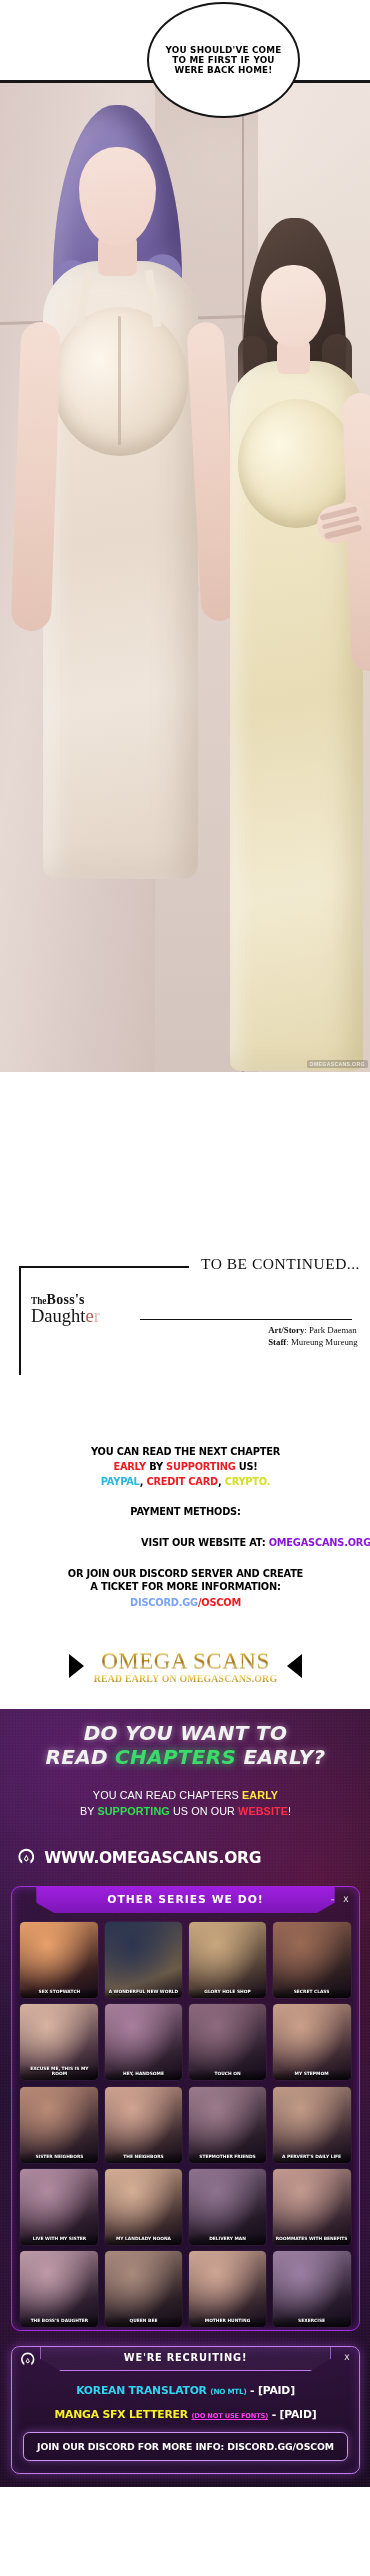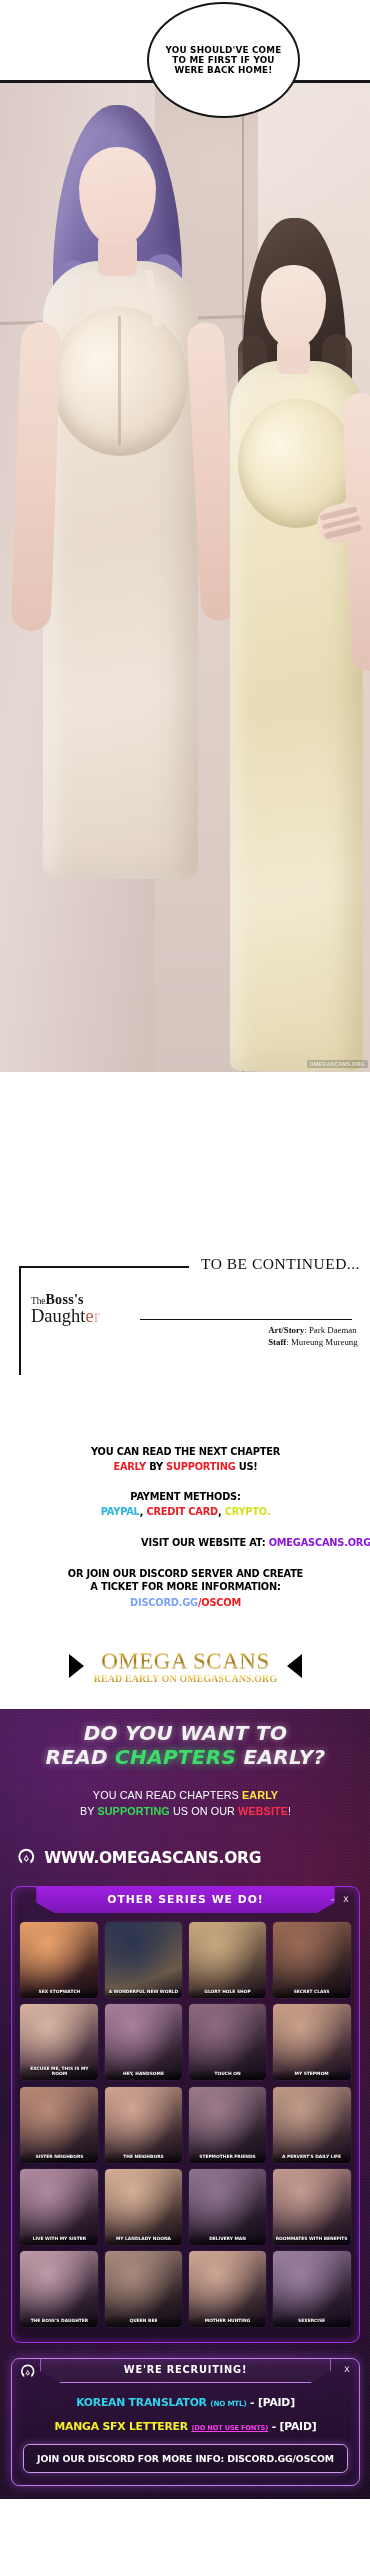--- a/index.html
+++ b/index.html
@@ -84,21 +84,21 @@
   .bubble p{margin:0;text-align:center;font-family:"DejaVu Sans",sans-serif;font-weight:700;
     font-size:8.8px;line-height:1.18;color:#000;letter-spacing:0.2px;padding:0 9.3px;}
 
   
   .tbc-wrap{position:relative;width:371px;height:216px;background:#fff;}
   .tbc-line{position:absolute;left:19px;top:45px;width:170px;height:1.5px;background:#111;}
   .tbc-vert{position:absolute;left:19px;top:45px;width:1.5px;height:109px;background:#111;}
   .tbc-text{position:absolute;left:201px;top:34px;font-family:"Liberation Serif",serif;font-size:15.5px;
     letter-spacing:0.5px;color:#111;}
   .series-title{position:absolute;left:31px;top:73px;font-family:"Liberation Serif",serif;color:#151515;line-height:.92;}
-  .series-title .the{font-size:9.3px;}
+  .series-title .the{font-size:9.3px;font-weight:bold;}
   .series-title .boss{font-size:14px;font-weight:700;letter-spacing:0.3px;}
   .series-title .daughter{font-size:18.5px;display:block;margin-top:1px;}
   .series-title .daughter b{font-weight:400;}
   .series-title .fade1{color:#b8574f;}
   .series-title .fade2{color:#e6b4ae;}
   .credit-line{position:absolute;left:140px;top:98px;width:212px;height:1px;background:#111;}
   .credits{position:absolute;right:13.4px;top:103px;text-align:left;font-family:"Liberation Serif",serif;
     font-size:8.8px;line-height:1.42;color:#111;}
   .credits b{font-weight:700;}
 
@@ -158,21 +158,21 @@
   .cta-2{margin-top:17.5px;font-family:"Liberation Sans",sans-serif;font-size:10.8px;color:#fff;line-height:1.5;letter-spacing:0.1px;}
   .cta-2 .yel{color:#ffe93b;font-weight:700;}
   .cta-2 .grn{color:#2fe04e;font-weight:700;}
   .cta-2 .red{color:#ff2d4a;font-weight:700;}
 
   .url-bar{display:flex;align-items:center;gap:8.2px;margin:20.6px 0 0 15.5px;padding:5.2px 0;}
   .url-bar .omega-mark{width:20.6px;height:20.6px;}
   .url-text{font-family:"DejaVu Sans",sans-serif;font-weight:700;font-size:15.5px;color:#fff;letter-spacing:-0.3px;}
 
   
-  .series-box{margin:13.4px 11.3px 0;border:1.5px solid #a62ee0;border-radius:9.3px;padding:0 0 15px;position:relative;
+  .series-box{margin:13.4px 11.3px 0;border:1.5px solid #a62ee0;border-radius:9.3px;padding:0 0 3px;position:relative;
     background:linear-gradient(180deg,rgba(40,16,52,.55),rgba(22,10,30,.65));box-shadow:0 0 9.3px rgba(166,46,224,.45) inset;}
   .series-hdr{position:relative;margin:-1.5px 24px 0 24px;height:27px;
     background:linear-gradient(180deg,#a01fe0,#7d16b8);clip-path:polygon(0 0,100% 0,100% 62%,94% 100%,6% 100%,0 62%);
     display:flex;align-items:center;justify-content:center;}
   .series-hdr span{font-family:"DejaVu Sans",sans-serif;font-weight:700;font-size:10.8px;color:#fff;letter-spacing:1px;}
   .win-ctl{position:absolute;right:7.2px;top:7.2px;color:#fff;font-size:7.7px;letter-spacing:3.1px;font-family:"DejaVu Sans",sans-serif;}
 
   .grid{display:grid;grid-template-columns:repeat(4,1fr);gap:6.2px;padding:9.3px 8.2px 0;}
   .card{position:relative;border-radius:4.6px;overflow:hidden;height:76px;background:#2a1b33;
     box-shadow:0 0 0 0.5px rgba(255,255,255,.08);}
@@ -265,24 +265,24 @@
   </section>
 
   <section class="promo">
     <div class="l l1">YOU CAN READ THE NEXT CHAPTER</div>
     <div class="l l2">
       <span class="c-red">EARLY</span>
       <span>BY</span>
       <span class="c-red">SUPPORTING</span>
       <span>US!</span>
     </div>
-    <div class="l l3">PAYMENT METHODS:</div>
     <div class="l l4">
       <span class="c-cyan">PAYPAL</span><span>, </span><span class="c-red">CREDIT CARD</span><span>, </span><span class="c-lime">CRYPTO.</span>
     </div>
+    <div class="l l3">PAYMENT METHODS:</div>
     <div class="l l5">
       <span>VISIT OUR WEBSITE AT:</span>
       <span class="c-purple">OMEGASCANS.ORG</span>
     </div>
     <div class="l l6">
       <span>OR JOIN OUR DISCORD SERVER AND CREATE</span><br>
       <span>A TICKET FOR MORE INFORMATION:</span>
     </div>
     <div class="l l7">
       <span class="c-dblue">DISCORD.GG</span><span class="c-red2">/OSCOM</span>

